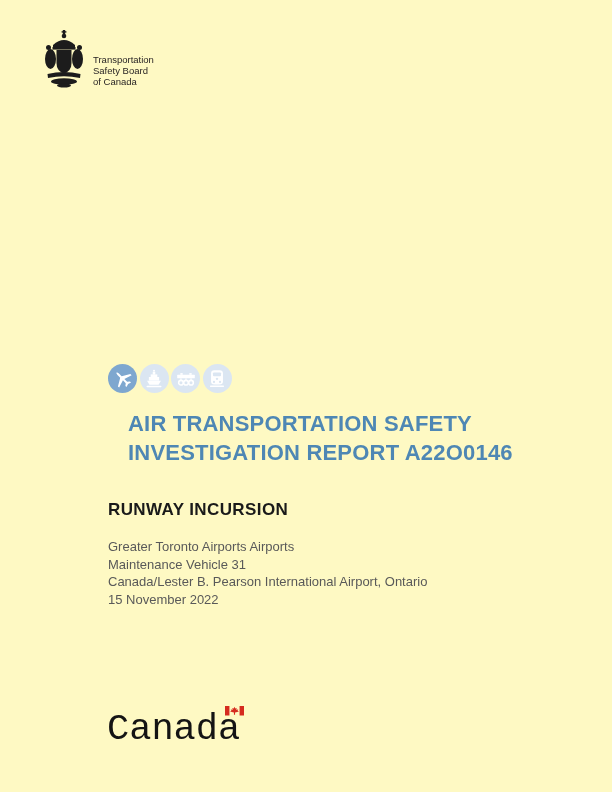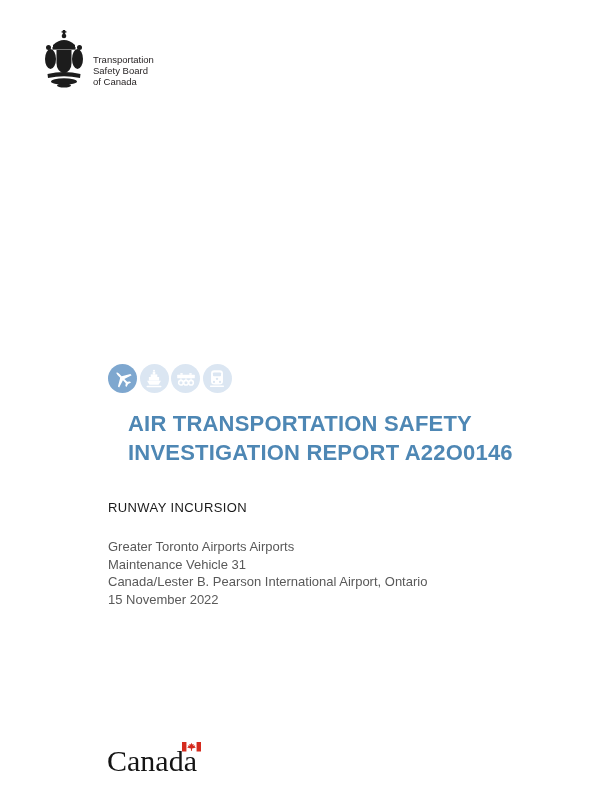--- a/index.html
+++ b/index.html
@@ -2,21 +2,21 @@
 <html><head>
 <meta charset="utf-8">
 <style>
   * { margin: 0; padding: 0; box-sizing: border-box; }
   html, body { background: #888; }
   .page {
     position: relative;
     width: 612px;
     height: 792px;
     margin: 0 auto;
-    background: #ffffff;
+    background: #fef9c3;
     font-family: "Liberation Sans", sans-serif;
     overflow: hidden;
   }
 
   
   .fip { position: absolute; left: 44px; top: 30px; display: flex; }
   .coat { width: 40px; height: 58px; margin-right: 9px; }
   .org-col { font-size: 9.5px; line-height: 11px; color: #231f20; padding-top: 24px; }
   .org-col.en { margin-left: 0; width: 68px; }
   .org-col.fr { margin-left: 14px; }
@@ -34,32 +34,32 @@
 
   
   .title {
     position: absolute; left: 106px; top: 410px; width: 440px;
     color: #4e87b4; font-size: 22px; font-weight: 700; line-height: 28.5px;
     letter-spacing: 0.2px;
     margin-left: 22px;
   }
   .subtitle {
     position: absolute; left: 108px; top: 500px;
-    color: #1a1a1a; font-size: 13px; font-weight: 400; letter-spacing: 0.4px; text-align: center;
+    color: #1a1a1a; font-size: 17px; font-weight: 700; letter-spacing: 0.4px; text-align: center;
   }
   .details {
     position: absolute; left: 108px; top: 538px;
     color: #595959; font-size: 13px; line-height: 17.6px;
   }
 
   
   .wordmark {
-    position: absolute; left: 107px; top: 744px;
-    font-family: Liberation Serif, serif;
-    font-size: 30px; color: #141414;
+    position: absolute; left: 107px; top: 708px;
+    font-family: Liberation Mono, monospace;
+    font-size: 37px; color: #141414;
     display: inline-block;
   }
   .wordmark .flag {
     position: absolute; right: -4px; top: -2px;
     width: 19px; height: 9.5px;
   }
 </style>
 </head>
 <body>
 

